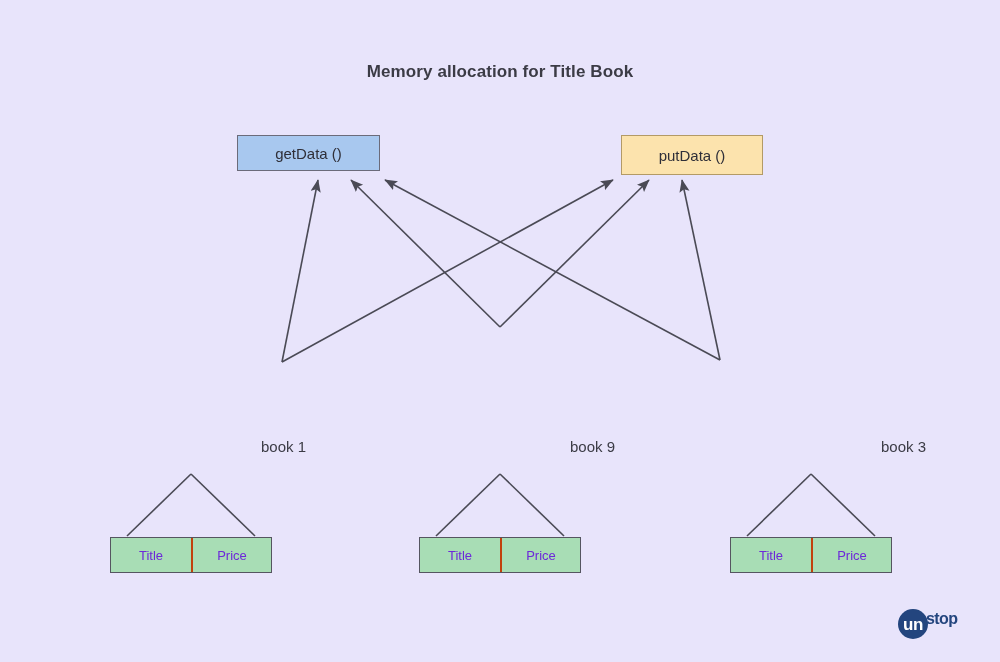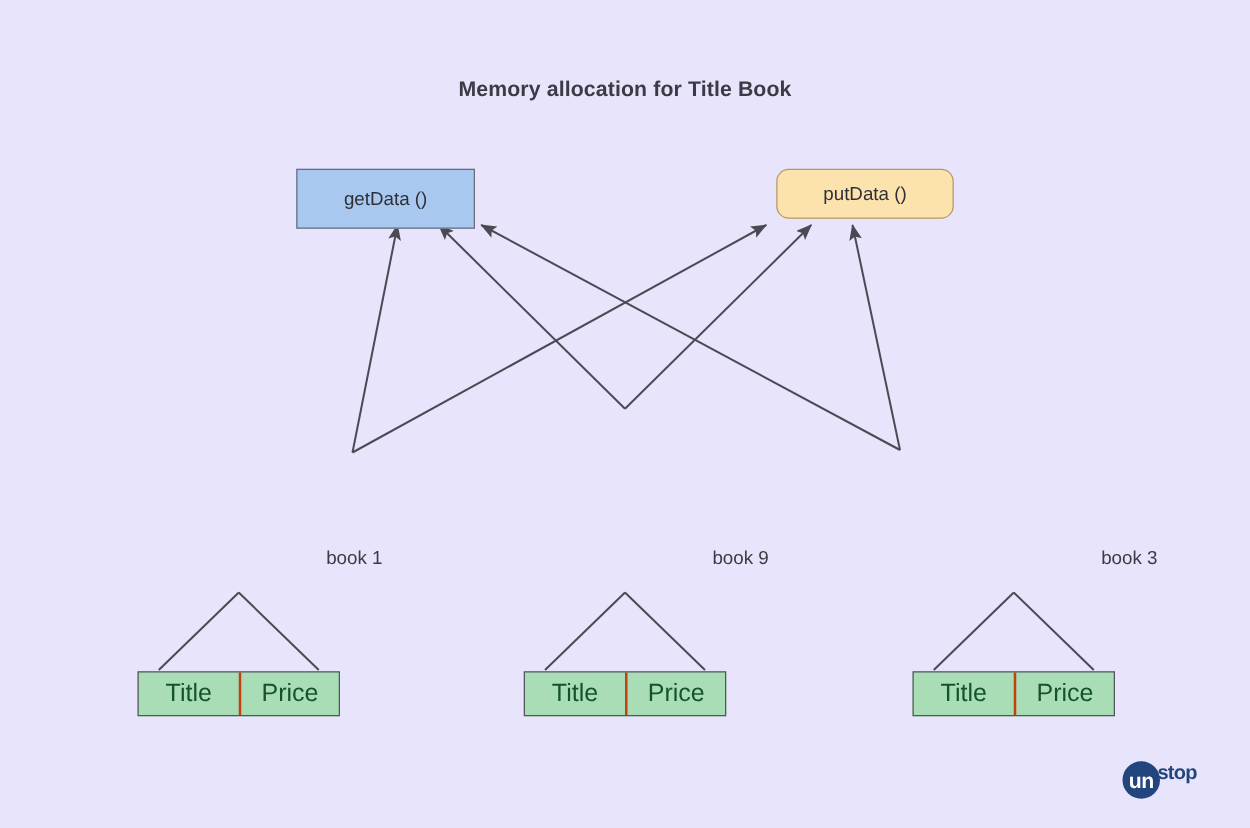--- a/index.html
+++ b/index.html
@@ -50,32 +50,31 @@
     justify-content: center;
     font-size: 15px;
     color: #2f2f38;
     border-style: solid;
     border-width: 1px;
   }
   .fn-getdata {
     left: 237px;
     top: 135px;
     width: 143px;
-    height: 48px;
+    height: 36px;
     background: #a8c8ef;
     border-color: #6b6b7a;
   }
   .fn-putdata {
     left: 621px;
     top: 135px;
     width: 142px;
     height: 40px;
     background: #fce3ad;
     border-color: #b39a66;
-    border-radius: 10px;
   }
 
   
   .book-group {
     position: absolute;
     top: 438px;
     width: 230px;
     height: 140px;
   }
   .book-label {
@@ -96,22 +95,22 @@
     display: flex;
     box-sizing: border-box;
     border: 1px solid #555560;
     background: #a8ddb5;
   }
   .book-cell {
     flex: 1 1 50%;
     display: flex;
     align-items: center;
     justify-content: center;
-    font-size: 20px;
-    color: #14532d;
+    font-size: 13px;
+    color: #6d28d9;
     box-sizing: border-box;
   }
   .book-cell.cell-right {
     border-left: 2px solid #c2410c;
   }
 
   
   .logo {
     position: absolute;
     left: 898px;

